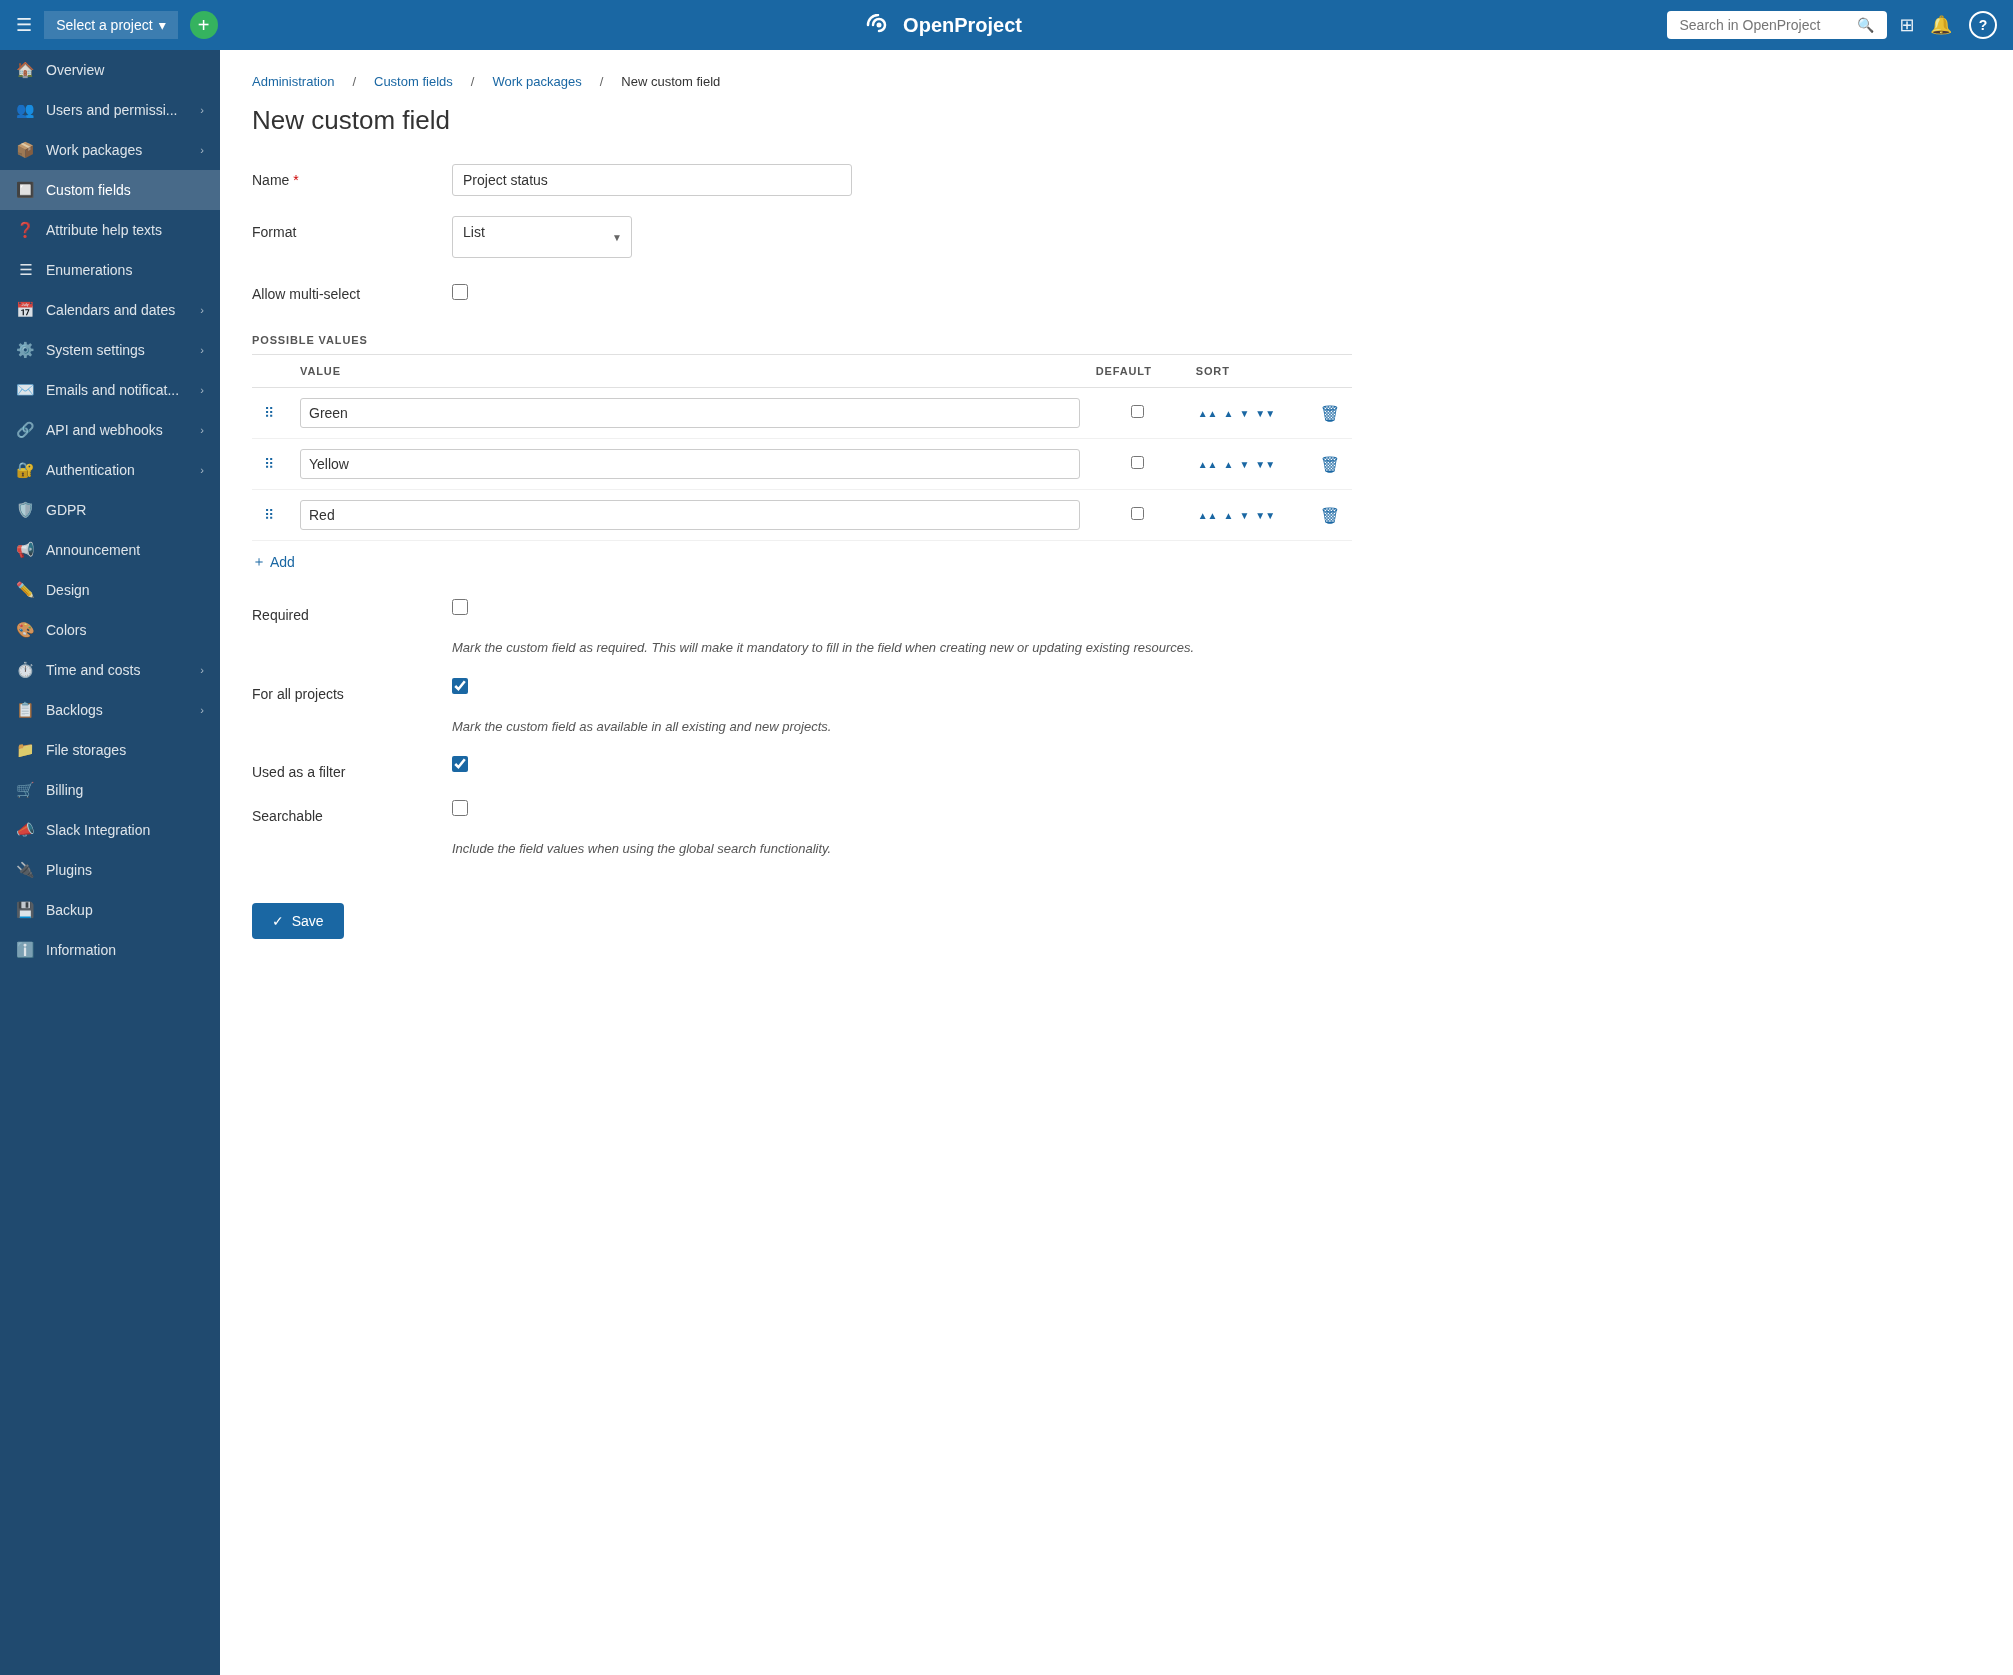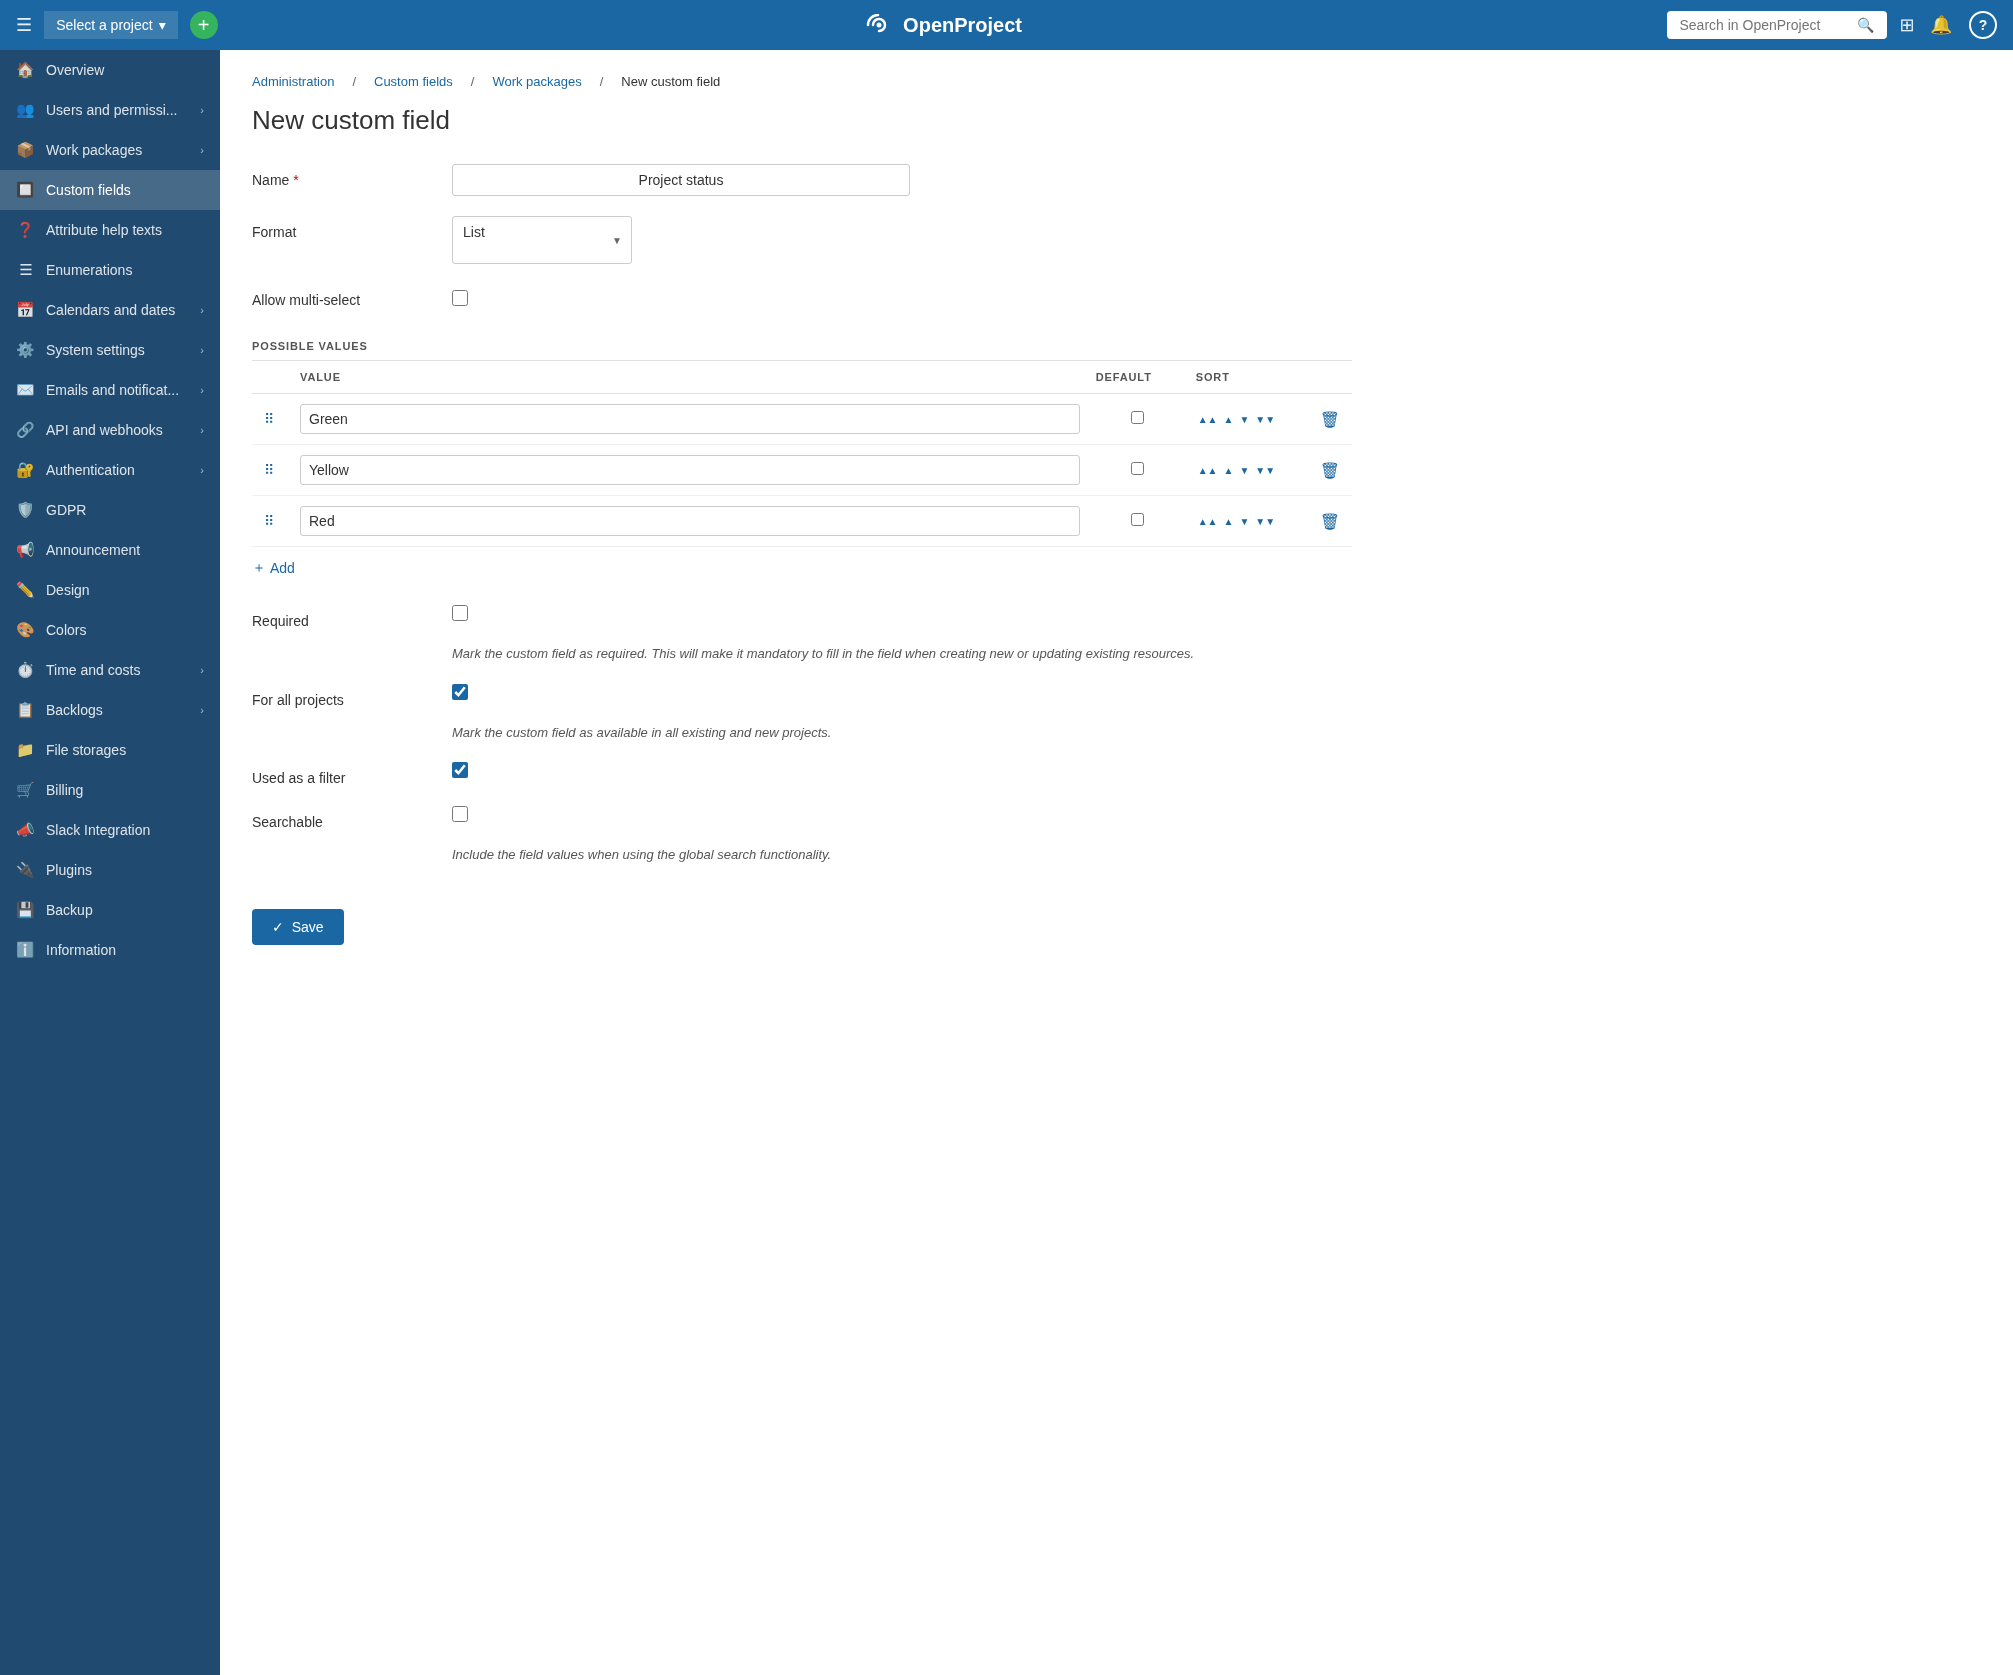--- a/index.html
+++ b/index.html
@@ -156,37 +156,36 @@
     .form-label {
       width: 200px;
       flex-shrink: 0;
       padding-top: 8px;
       color: #333;
       font-size: 14px;
     }
     .form-label .required { color: #c00; }
     .form-control-area { flex: 1; }
     .form-input {
-      width: 458px;
+      width: 400px;
       padding: 7px 10px;
       border: 1px solid #ccc;
       border-radius: 3px;
       font-size: 14px;
       color: #333;
       outline: none;
-      text-align: center;
     }
     .form-select-wrapper {
       position: relative;
       display: inline-block;
       width: 180px;
     }
     .form-select {
       width: 100%;
-      padding: 7px 30px 23px 10px;
+      padding: 7px 30px 17px 10px;
       border: 1px solid #ccc;
       border-radius: 3px;
       font-size: 14px;
       color: #333;
       appearance: none;
       background: white;
       cursor: pointer;
       outline: none;
     }
     .form-select-arrow {

